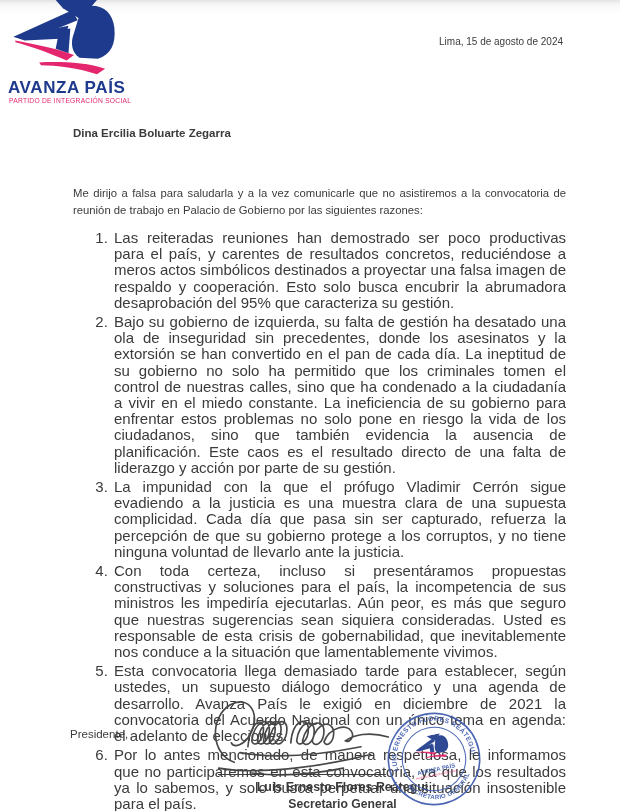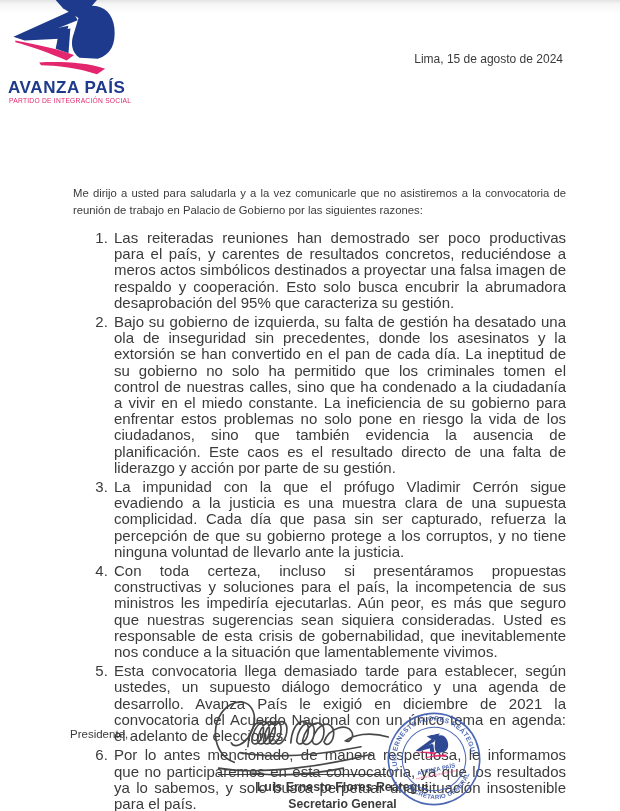--- a/index.html
+++ b/index.html
@@ -18,21 +18,21 @@
   .logo-word {
     position:absolute; left:2px; top:78px; width:126px;
     color:#1e3a8c; font-weight:bold; font-size:17px; letter-spacing:0.6px;
     white-space:nowrap;
   }
   .logo-tag {
     position:absolute; left:3px; top:97px; width:126px;
     color:#e3266d; font-size:6.7px; letter-spacing:0.25px; white-space:nowrap;
   }
   
-  .date { position:absolute; top:52px; right:57px; font-size:12px; }
+  .date { position:absolute; top:36px; right:57px; font-size:10px; }
   
   .recipient { position:absolute; left:73px; top:125px; font-size:11.5px; font-weight:bold; line-height:16.5px; }
   
   .intro {
     position:absolute; left:73px; top:185px; width:493px;
     font-size:11.3px; line-height:16.8px; text-align:justify;
   }
   ol.points {
     position:absolute; left:73px; top:230px; width:493px;
     font-size:15px; line-height:16.2px; text-align:justify;
@@ -75,23 +75,24 @@
     <svg class="logo-icon" width="110" height="79" viewBox="0 0 120 86">
       <use href="#train-sym" width="120" height="86"></use>
     </svg>
     <div class="logo-word">AVANZA PAÍS</div>
     <div class="logo-tag">PARTIDO DE INTEGRACIÓN SOCIAL</div>
   </div>
 
   <div class="date">Lima, 15 de agosto de 2024</div>
 
   <div class="recipient">
+    <div>Dina Ercilia Boluarte Zegarra</div>
   </div>
 
-  <p class="intro">Me dirijo a usted para saludarla y a la vez comunicarle que no asistiremos a la convocatoria de reunión de trabajo en Palacio de Gobierno por las siguientes razones:</p>
+  <p class="intro">Me dirijo a falsa para saludarla y a la vez comunicarle que no asistiremos a la convocatoria de reunión de trabajo en Palacio de Gobierno por las siguientes razones:</p>
 
   <ol class="points">
     <li>Las reiteradas reuniones han demostrado ser poco productivas para el país, y carentes de resultados concretos, reduciéndose a meros actos simbólicos destinados a proyectar una falsa imagen de respaldo y cooperación. Esto solo busca encubrir la abrumadora desaprobación del 95% que caracteriza su gestión.</li>
     <li>Bajo su gobierno de izquierda, su falta de gestión ha desatado una ola de inseguridad sin precedentes, donde los asesinatos y la extorsión se han convertido en el pan de cada día. La ineptitud de su gobierno no solo ha permitido que los criminales tomen el control de nuestras calles, sino que ha condenado a la ciudadanía a vivir en el miedo constante. La ineficiencia de su gobierno para enfrentar estos problemas no solo pone en riesgo la vida de los ciudadanos, sino que también evidencia la ausencia de planificación. Este caos es el resultado directo de una falta de liderazgo y acción por parte de su gestión.</li>
     <li>La impunidad con la que el prófugo Vladimir Cerrón sigue evadiendo a la justicia es una muestra clara de una supuesta complicidad. Cada día que pasa sin ser capturado, refuerza la percepción de que su gobierno protege a los corruptos, y no tiene ninguna voluntad de llevarlo ante la justicia.</li>
     <li>Con toda certeza, incluso si presentáramos propuestas constructivas y soluciones para el país, la incompetencia de sus ministros les impediría ejecutarlas. Aún peor, es más que seguro que nuestras sugerencias sean siquiera consideradas. Usted es responsable de esta crisis de gobernabilidad, que inevitablemente nos conduce a la situación que lamentablemente vivimos.</li>
     <li>Esta convocatoria llega demasiado tarde para establecer, según ustedes, un supuesto diálogo democrático y una agenda de desarrollo. Avanza País le exigió en diciembre de 2021 la convocatoria del Acuerdo Nacional con un único tema en agenda: el adelanto de elecciones.</li>
     <li>Por lo antes mencionado, de manera respetuosa, le informamos que no participaremos en esta convocatoria, ya que los resultados ya lo sabemos, y solo busca perpetuar una situación insostenible para el país.</li>
   </ol>
 

